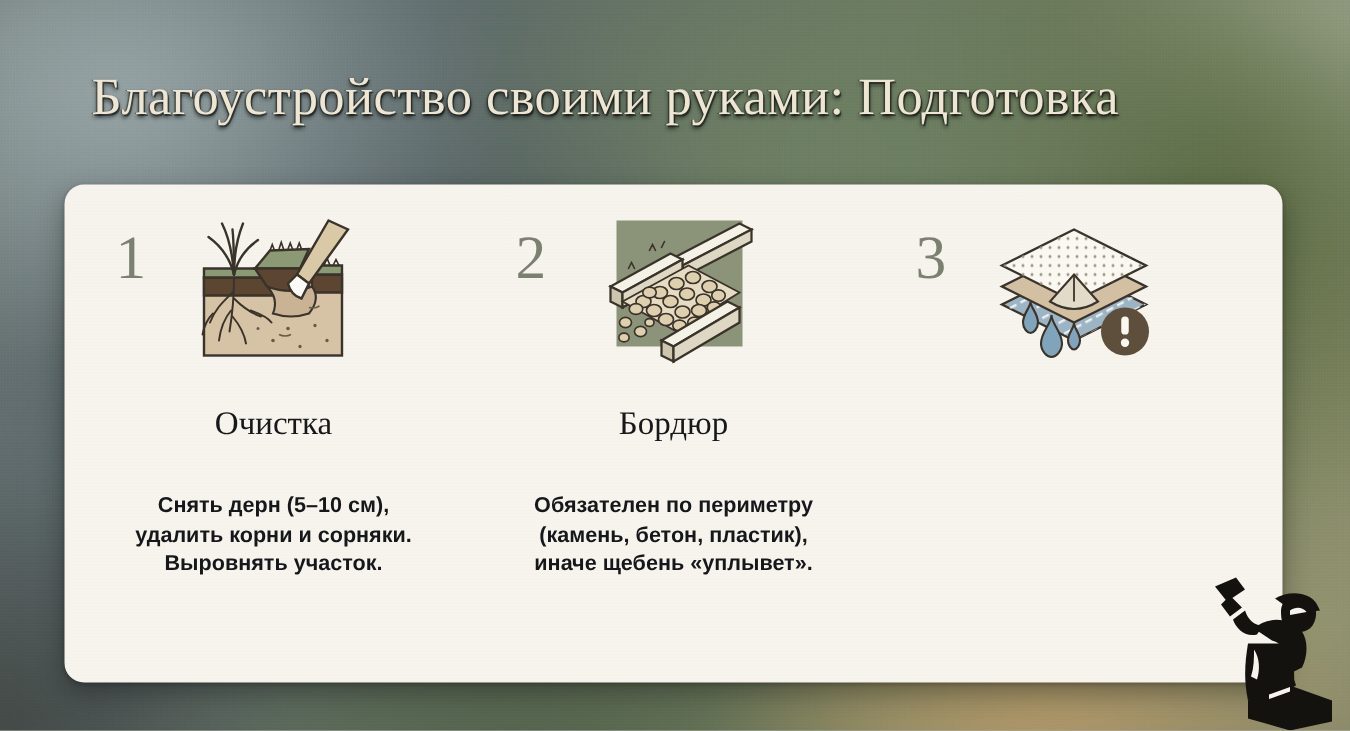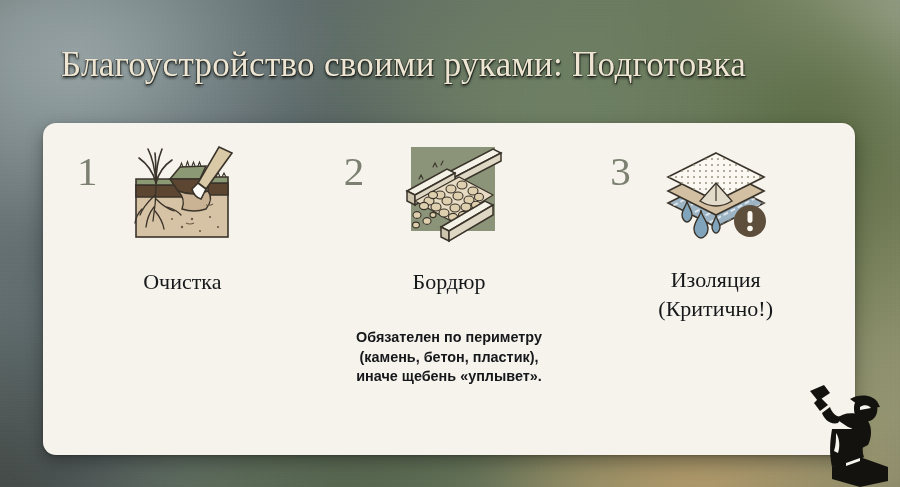--- a/index.html
+++ b/index.html
@@ -239,20 +239,23 @@
                 <circle cx="96" cy="88" r="1.1"></circle>
               <circle cx="78" cy="92" r="1.1"></circle>
                 <circle cx="50" cy="80" r="1"></circle>
               <path d="M64 84 q4 2 8 0" stroke="#6b5a45" stroke-width="1.1" fill="none"></path>
               <path d="M84 66 q4 1 7 -1" stroke="#6b5a45" stroke-width="1.1" fill="none"></path>
             </g>
           </svg>
         </div>
       </div>
       <div class="step-title">Очистка</div>
+      <div class="step-body">Снять дерн (5–10 см),
+удалить корни и сорняки.
+Выровнять участок.</div>
     </div>
 
     <div class="column col2">
       <div class="head-row">
         <div class="step-number">2</div>
         <div class="icon-box">
           <svg viewBox="0 0 120 112" xmlns="http://www.w3.org/2000/svg">
 
             <rect x="22" y="8" width="84" height="84" fill="#8b9479"></rect>
 
@@ -343,22 +346,20 @@
               <path d="M38 90 C38 82 45 77 45 71 C45 77 52 82 52 90 C52 95 48 99 45 99 C42 99 38 95 38 90 Z" fill="#7fa4bc"></path>
               <path d="M56 88 C56 83 60 80 60 76 C60 80 64 83 64 88 C64 91 62 94 60 94 C58 94 56 91 56 88 Z" fill="#7fa4bc"></path>
             </g>
 
             <circle cx="94" cy="82" r="16" fill="#5d4f3c"></circle>
             <rect x="91.5" y="72" width="5" height="12" rx="2.4" fill="#faf8f1"></rect>
             <circle cx="94" cy="89.5" r="2.8" fill="#faf8f1"></circle>
           </svg>
         </div>
       </div>
-      <div class="step-title">Изоляция
-(Критично!)</div>
     </div>
 
   </div>
 </div>
 
 <div id="mason">
   <svg viewBox="0 0 92 104" xmlns="http://www.w3.org/2000/svg">
     <g fill="#14120f">
 
       <path d="M30 84 L58 74 L86 84 L86 98 L58 104 L30 96 Z"></path>

